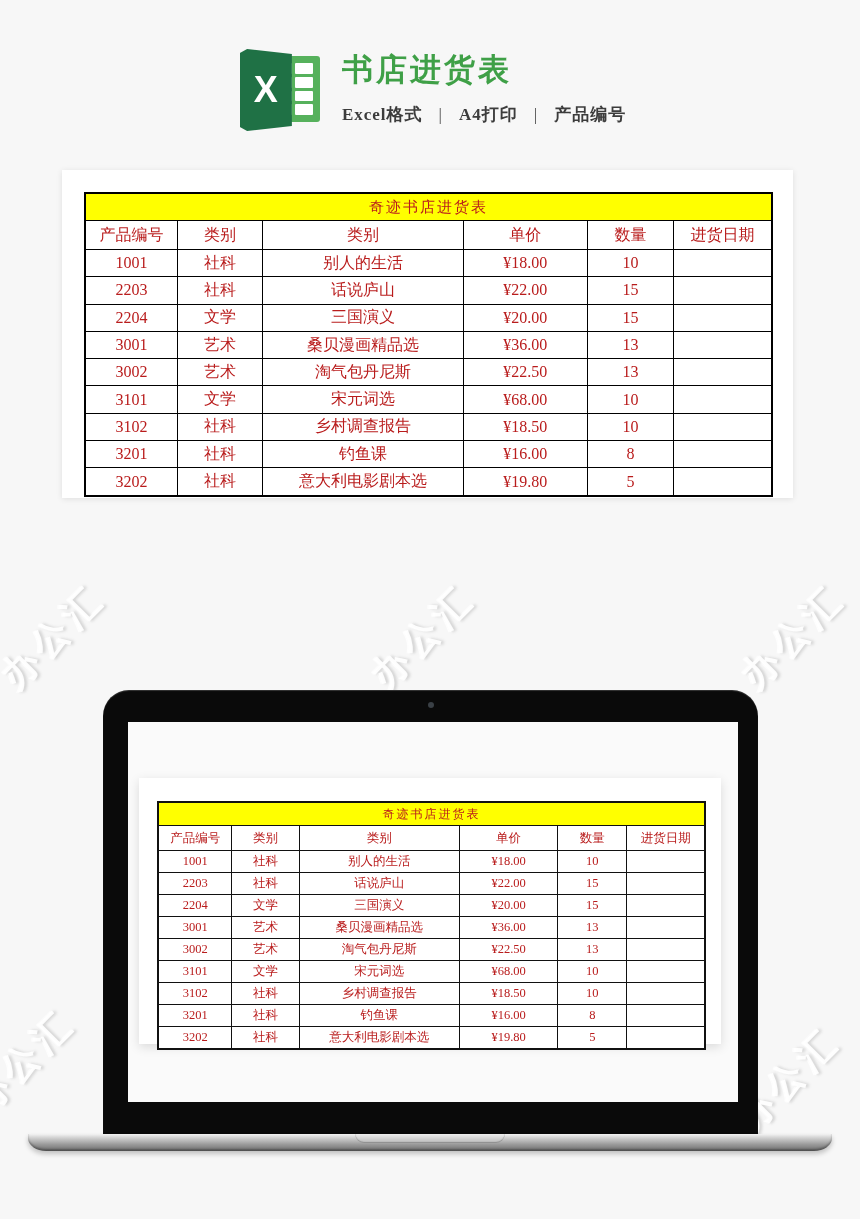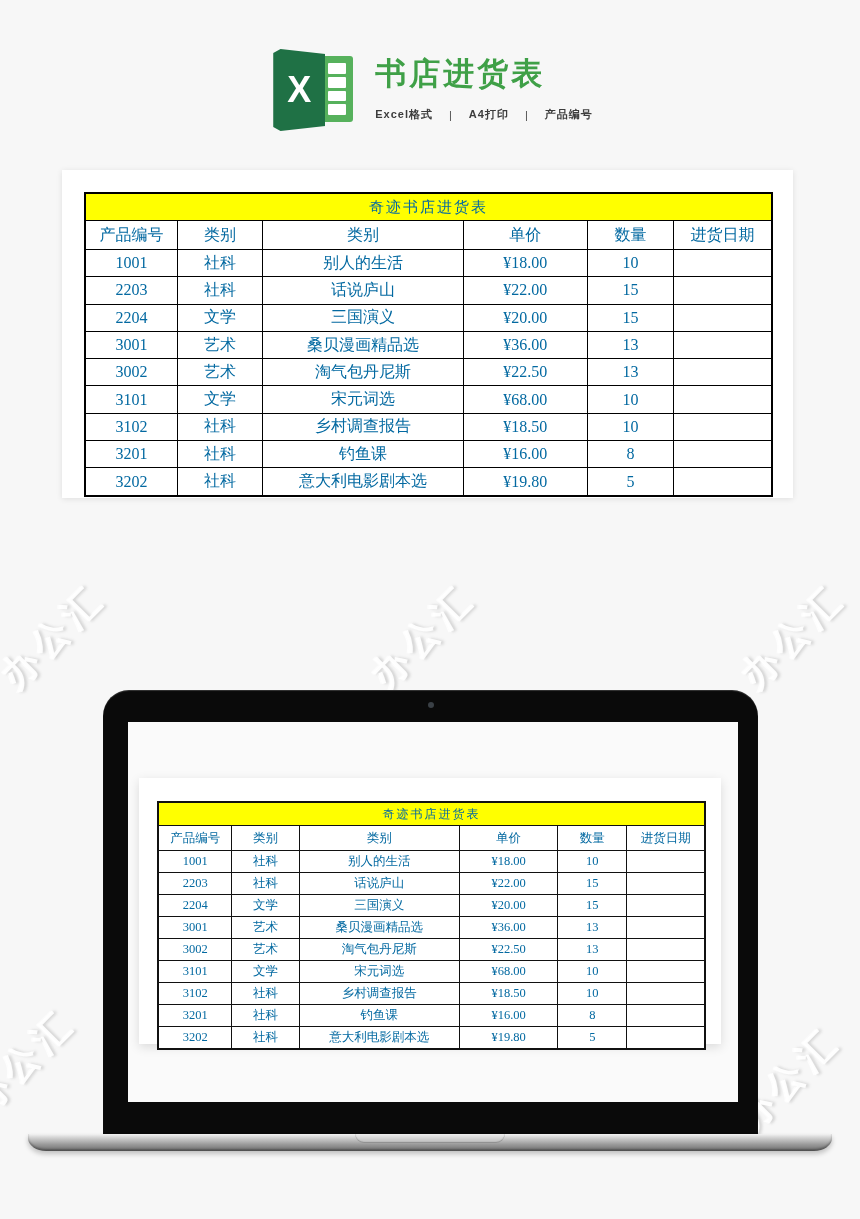--- a/index.html
+++ b/index.html
@@ -36,31 +36,31 @@
   .xl-sheet b{background:#fff;border-radius:1px;}
   .xl-flag{
     position:absolute;left:6px;top:0;width:52px;height:82px;
     background:var(--xl-dark,#1f7145);
     clip-path:polygon(14% 0,100% 6%,100% 94%,14% 100%,0 95%,0 5%);
     display:flex;align-items:center;justify-content:center;
   }
   .xl-flag span{color:#fff;font-weight:bold;font-size:36px;font-family:"Liberation Sans",sans-serif;}
   .hdr-text{display:flex;flex-direction:column;gap:18px;}
   .hdr-title{font-size:31px;font-weight:bold;color:var(--accent,#3fa047);letter-spacing:3px;line-height:1;}
-  .hdr-sub{display:flex;align-items:center;font-size:11px;font-weight:bold;color:#3c3c3c;letter-spacing:1px;}
+  .hdr-sub{display:flex;align-items:center;font-size:17px;font-weight:bold;color:#3c3c3c;letter-spacing:1px;font-family:Liberation Serif, serif;}
   .hdr-sub .sep{margin:0 16px;color:#4a4a4a;font-weight:normal;}
 
   
   .card{
     left:62px;top:170px;width:731px;height:328px;background:#fff;
     box-shadow:0 1px 6px rgba(0,0,0,0.10);
   }
   table.gen-table{
     border-collapse:collapse;table-layout:fixed;
-    font-family:"Liberation Serif","DejaVu Serif",serif;color:#0369a1;
+    font-family:"Liberation Serif","DejaVu Serif",serif;color:#b91c1c;
     background:#fff;
   }
   .t-main{position:absolute;left:22px;top:22px;width:689px;}
   .t-main td,.t-main th{border:1px solid #000;}
   .t-main{border:2px solid #000;}
   .t-main .title-cell{height:24px;background:var(--yellow,#ffff00);text-align:center;font-size:15px;letter-spacing:2px;}
   .t-main th{height:26px;font-weight:normal;font-size:16px;text-align:center;}
   .t-main td{height:24.3px;font-size:16px;text-align:center;overflow:hidden;white-space:nowrap;}
 
   

